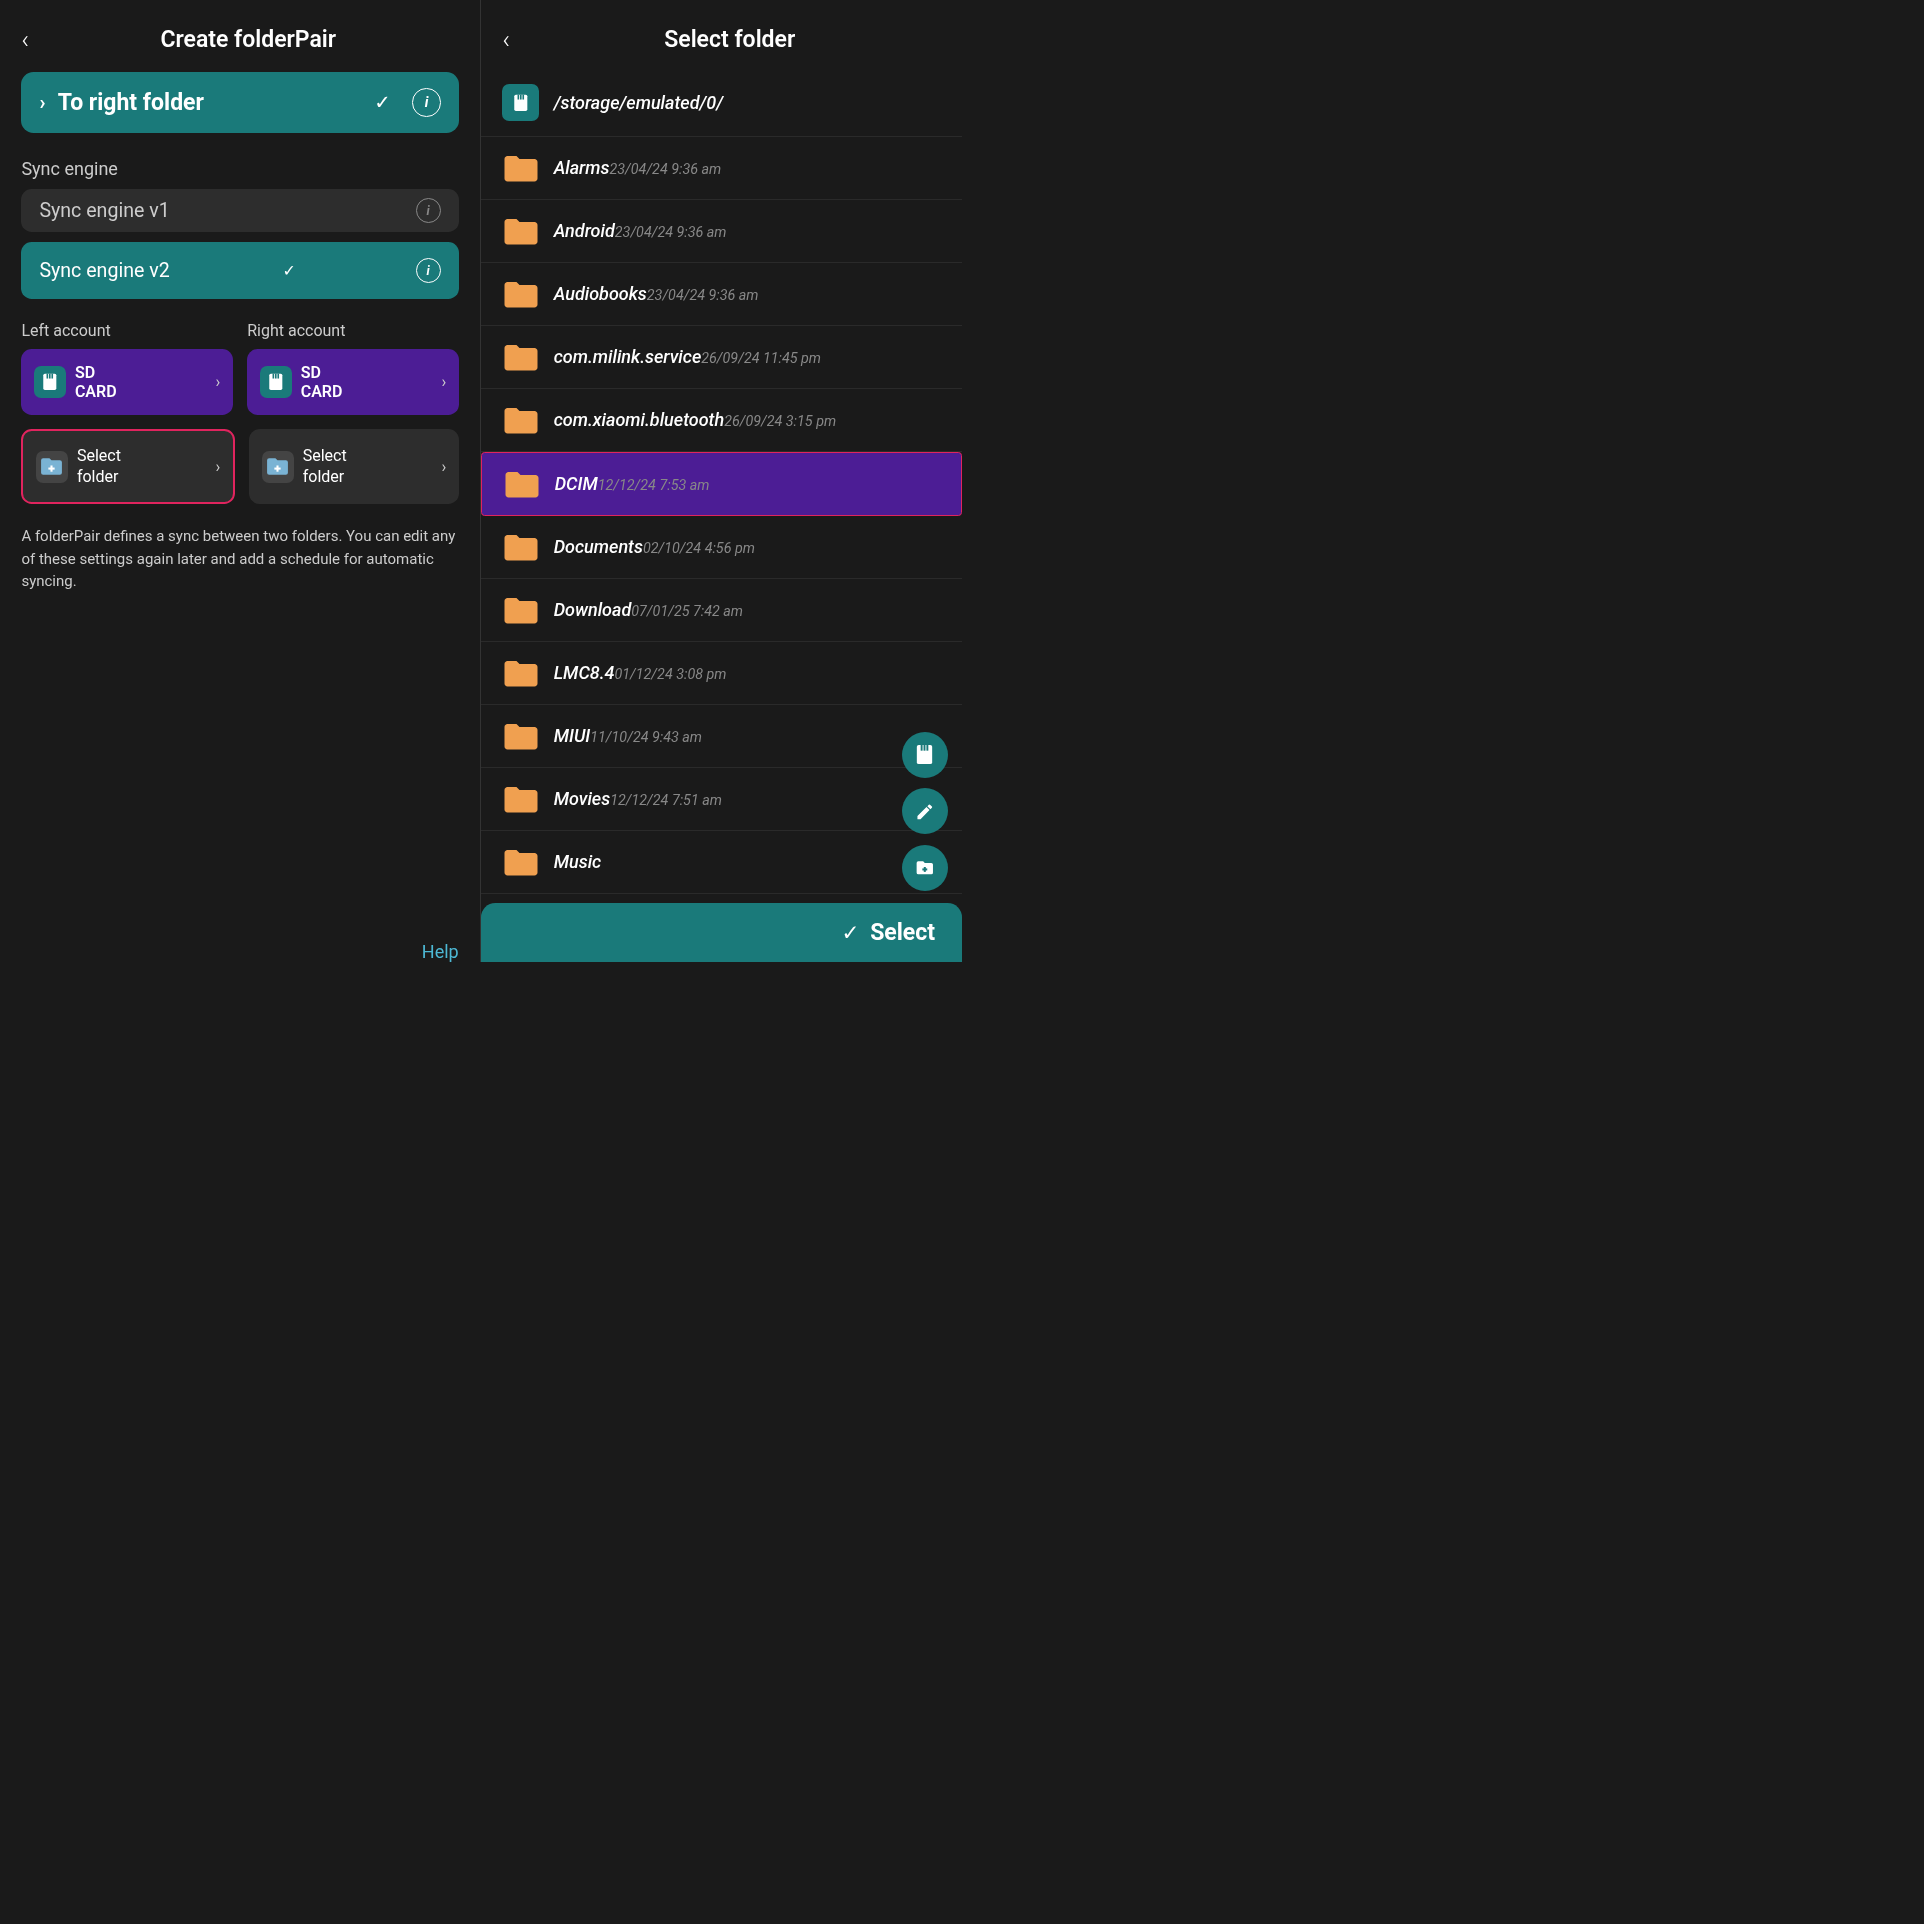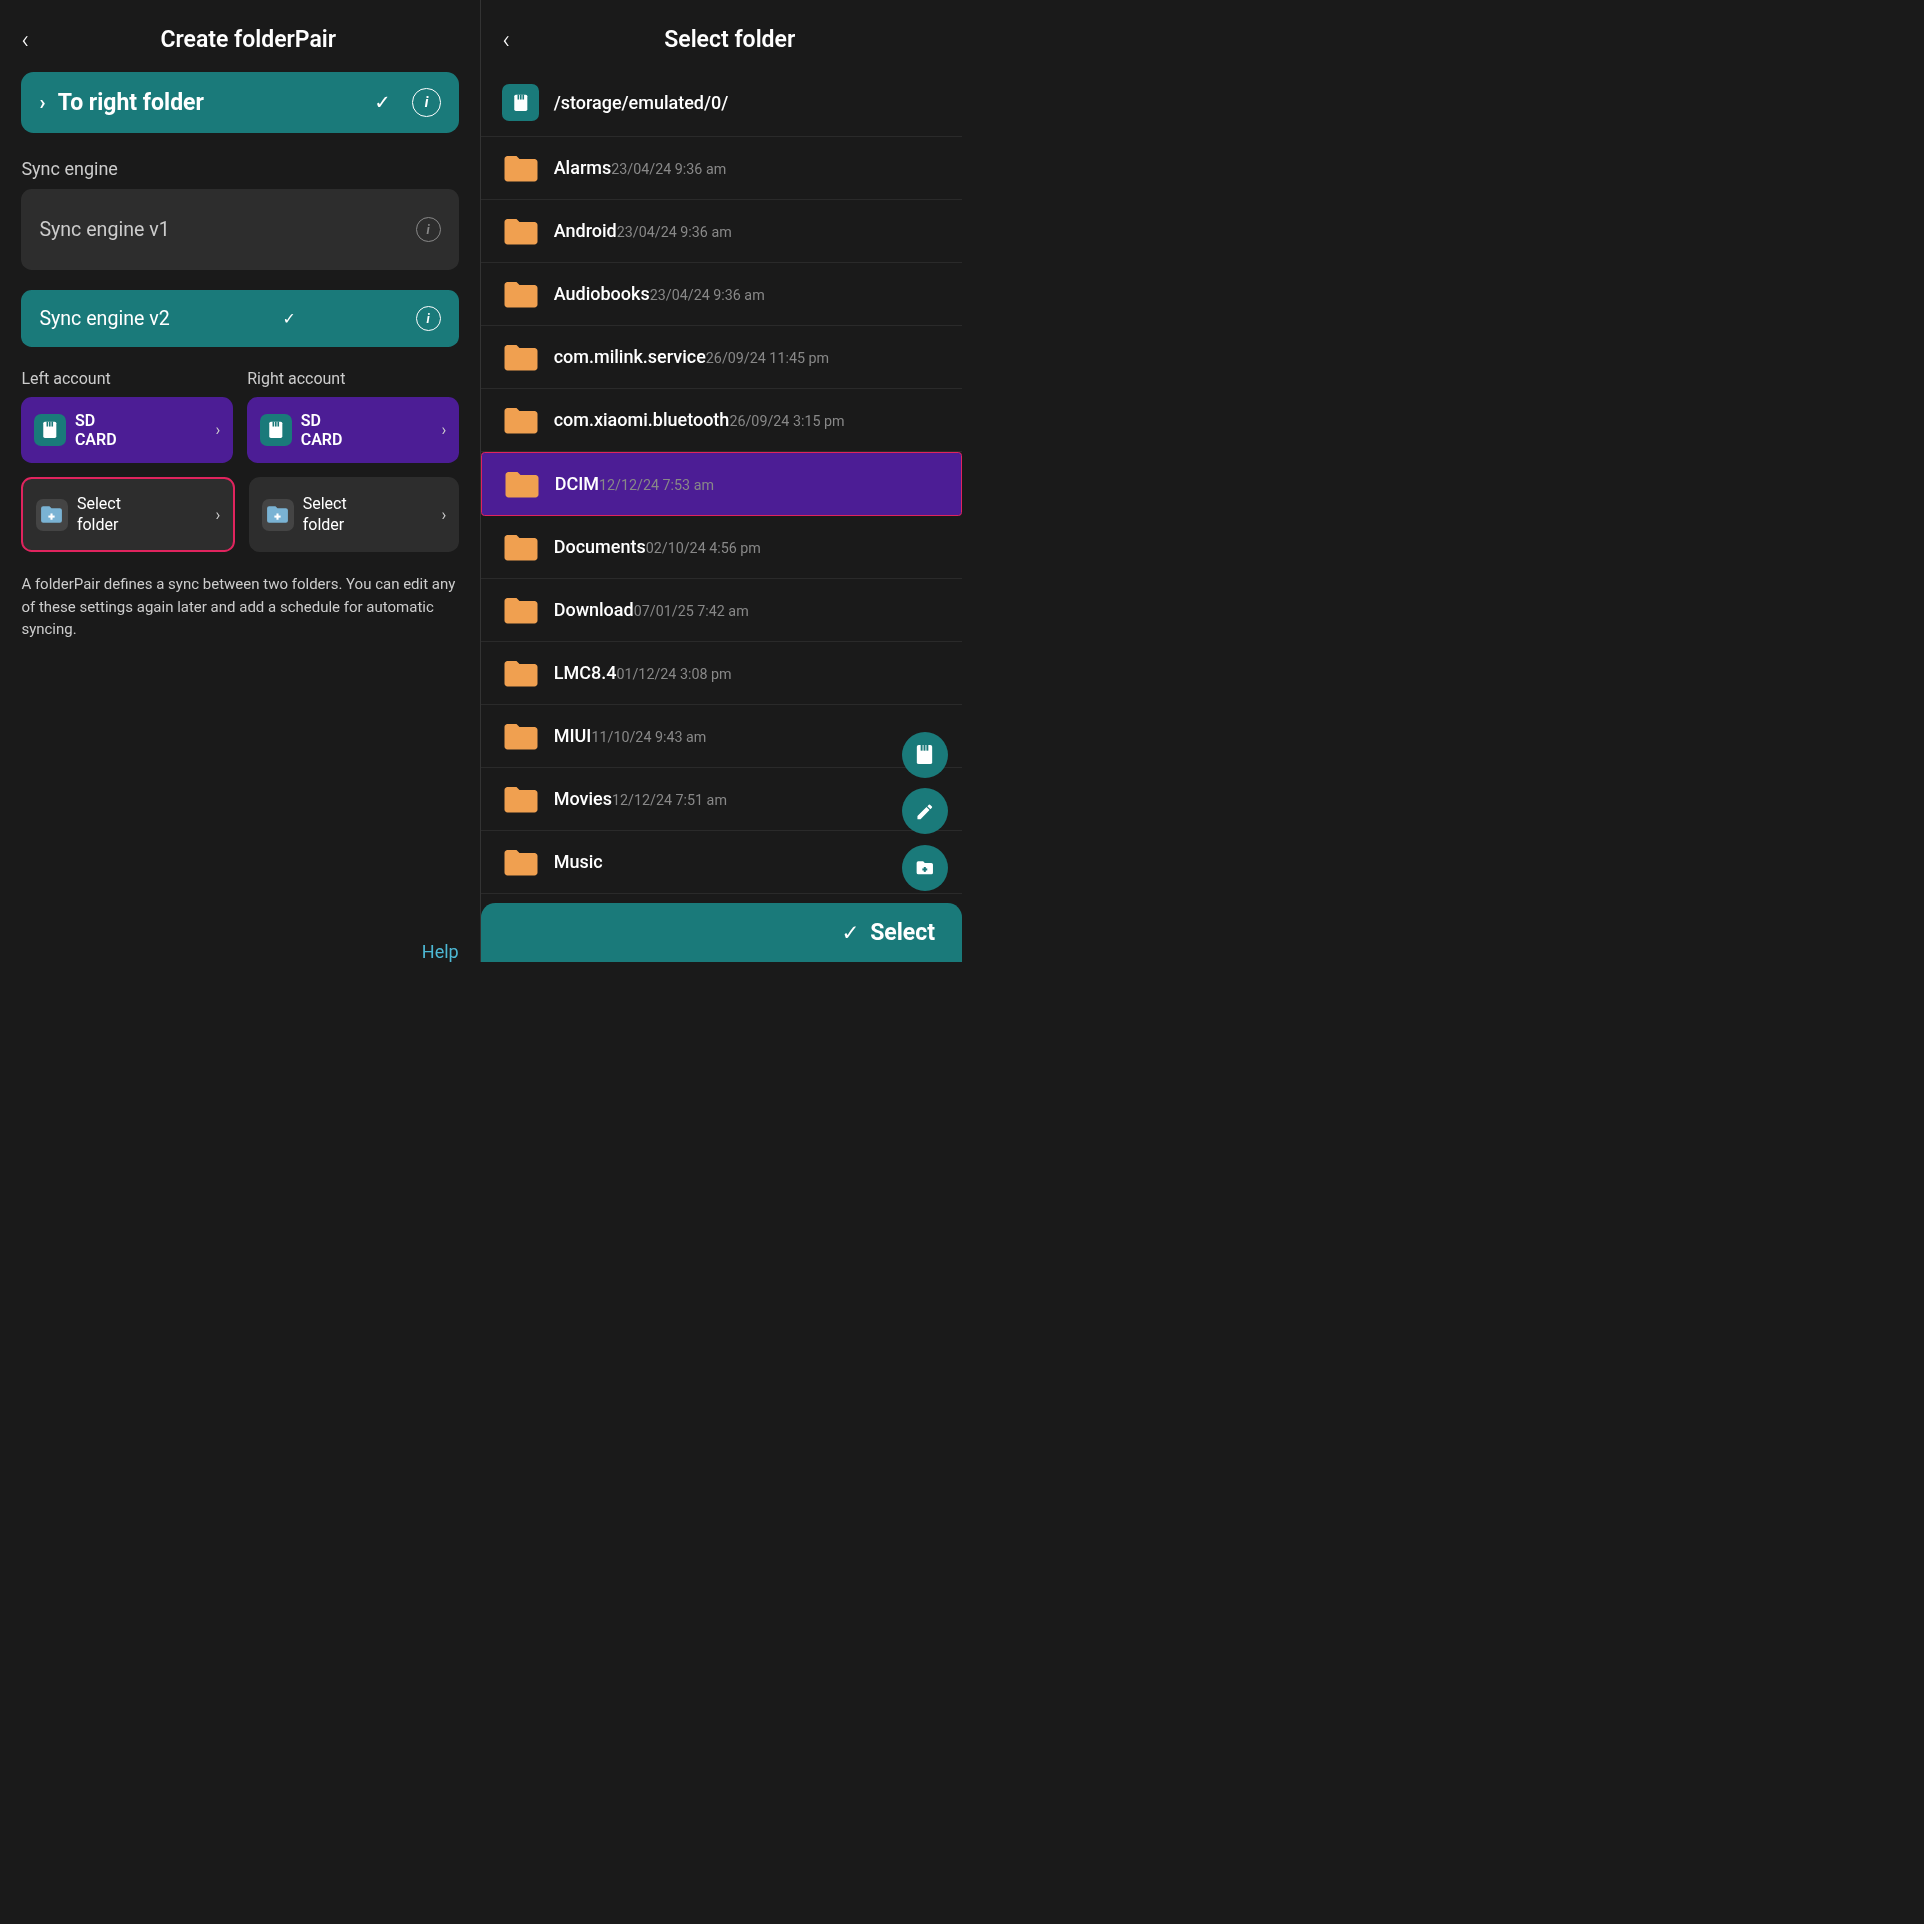--- a/index.html
+++ b/index.html
@@ -92,26 +92,26 @@
 
     .section-label {
       color: #ccc;
       font-size: 18px;
       margin-bottom: 10.7px;
     }
 
     .sync-engine-v1-btn {
       background: #2d2d2d;
       border-radius: 10.7px;
-      padding: 28px 18px;
+      padding: 9px 18px;
       display: flex;
       align-items: center;
       justify-content: space-between;
       cursor: pointer;
-      margin-bottom: 20px;
+      margin-bottom: 10px;
     }
 
     .sync-engine-v1-btn .label {
       color: #ccc;
       font-size: 19.6px;
     }
 
     .sync-engine-v2-btn {
       background: #1a7a7a;
       border-radius: 10.7px;
@@ -293,20 +293,21 @@
       font-size: 23px;
       font-weight: 600;
       flex: 1;
       text-align: center;
     }
 
     .folder-list {
       flex: 1;
       overflow-y: auto;
       padding: 0 0 71px 0;
+      font-style: italic;
     }
 
     .folder-list::-webkit-scrollbar { display: none; }
 
     .folder-item {
       display: flex;
       align-items: center;
       padding: 12.5px 21.4px;
       border-bottom: 0.9px solid #2a2a2a;
       cursor: pointer;

